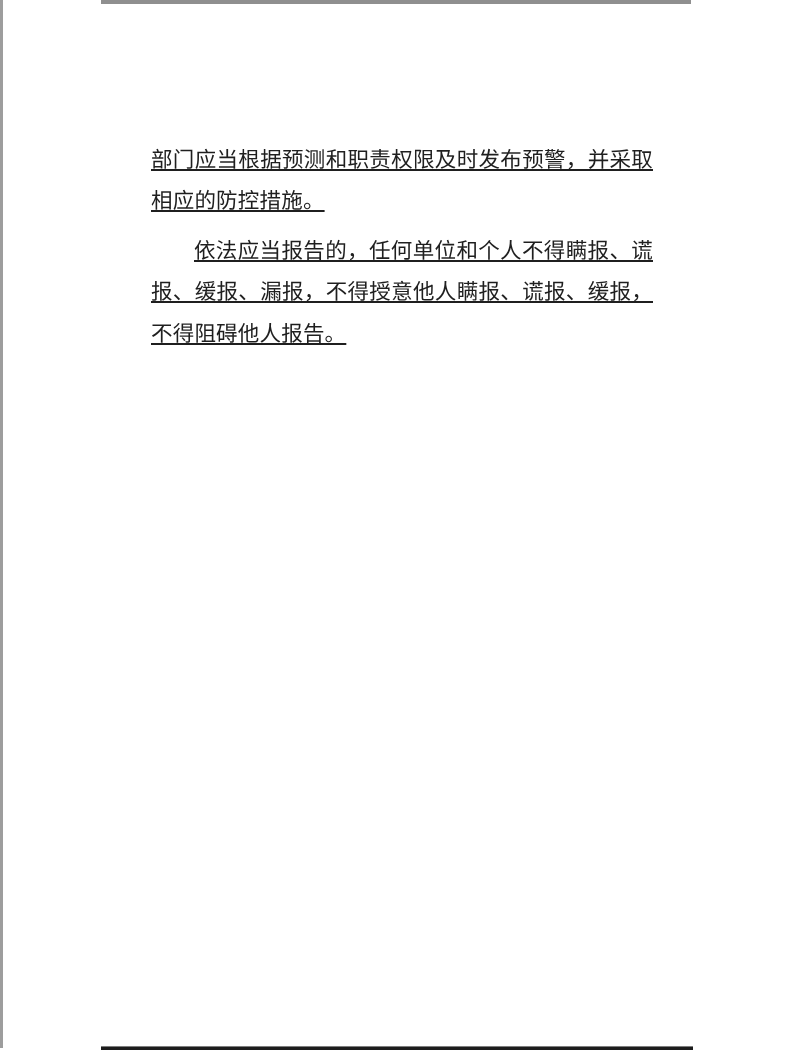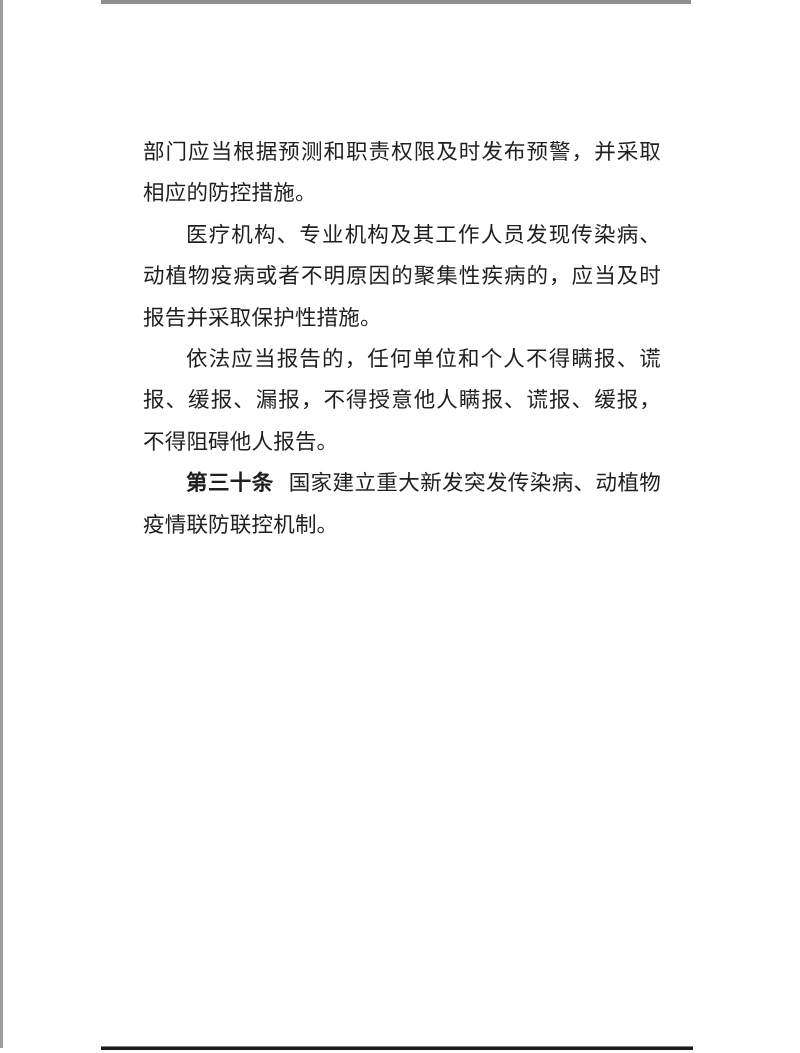--- a/index.html
+++ b/index.html
@@ -47,23 +47,24 @@
     top: 132px;
     width: 518px;
     font-size: 21.5px;
     line-height: 41.4px;
     color: var(--text-color, #1f1f1f);
     text-align: justify;
     letter-spacing: 0.2px;
     word-break: break-all;
   }
   .para {
-    margin: 0;
+    margin: 8px;
     padding: 0;
     text-indent: 2em;
+    text-decoration: underline;
   }
   .para.noindent {
     text-indent: 0;
   }
   .art-num:not(:empty) {
     font-weight: bold;
     margin-right: 0.7em;
   }
 </style>
 </head>
@@ -72,24 +73,22 @@
 <div class="viewer">
 
   <div class="edge-left"></div>
   <div class="edge-top"></div>
 
   <div class="textblock">
 
     <p class="para noindent"><span class="art-num"></span><span>部门应当根据预测和职责权限及时发布预警，并采取相应的防控措施。</span></p>
 
 
-    <p class="para"><span class="art-num"></span><span>医疗机构、专业机构及其工作人员发现传染病、动植物疫病或者不明原因的聚集性疾病的，应当及时报告并采取保护性措施。</span></p>
 
     <p class="para"><span class="art-num"></span><span>依法应当报告的，任何单位和个人不得瞒报、谎报、缓报、漏报，不得授意他人瞒报、谎报、缓报，不得阻碍他人报告。</span></p>
 
-    <p class="para"><span class="art-num">第三十条</span><span>国家建立重大新发突发传染病、动植物疫情联防联控机制。</span></p>
 
 
   </div>
 
   <div class="edge-bottom"></div>
 
 </div>
 
 </body></html>

